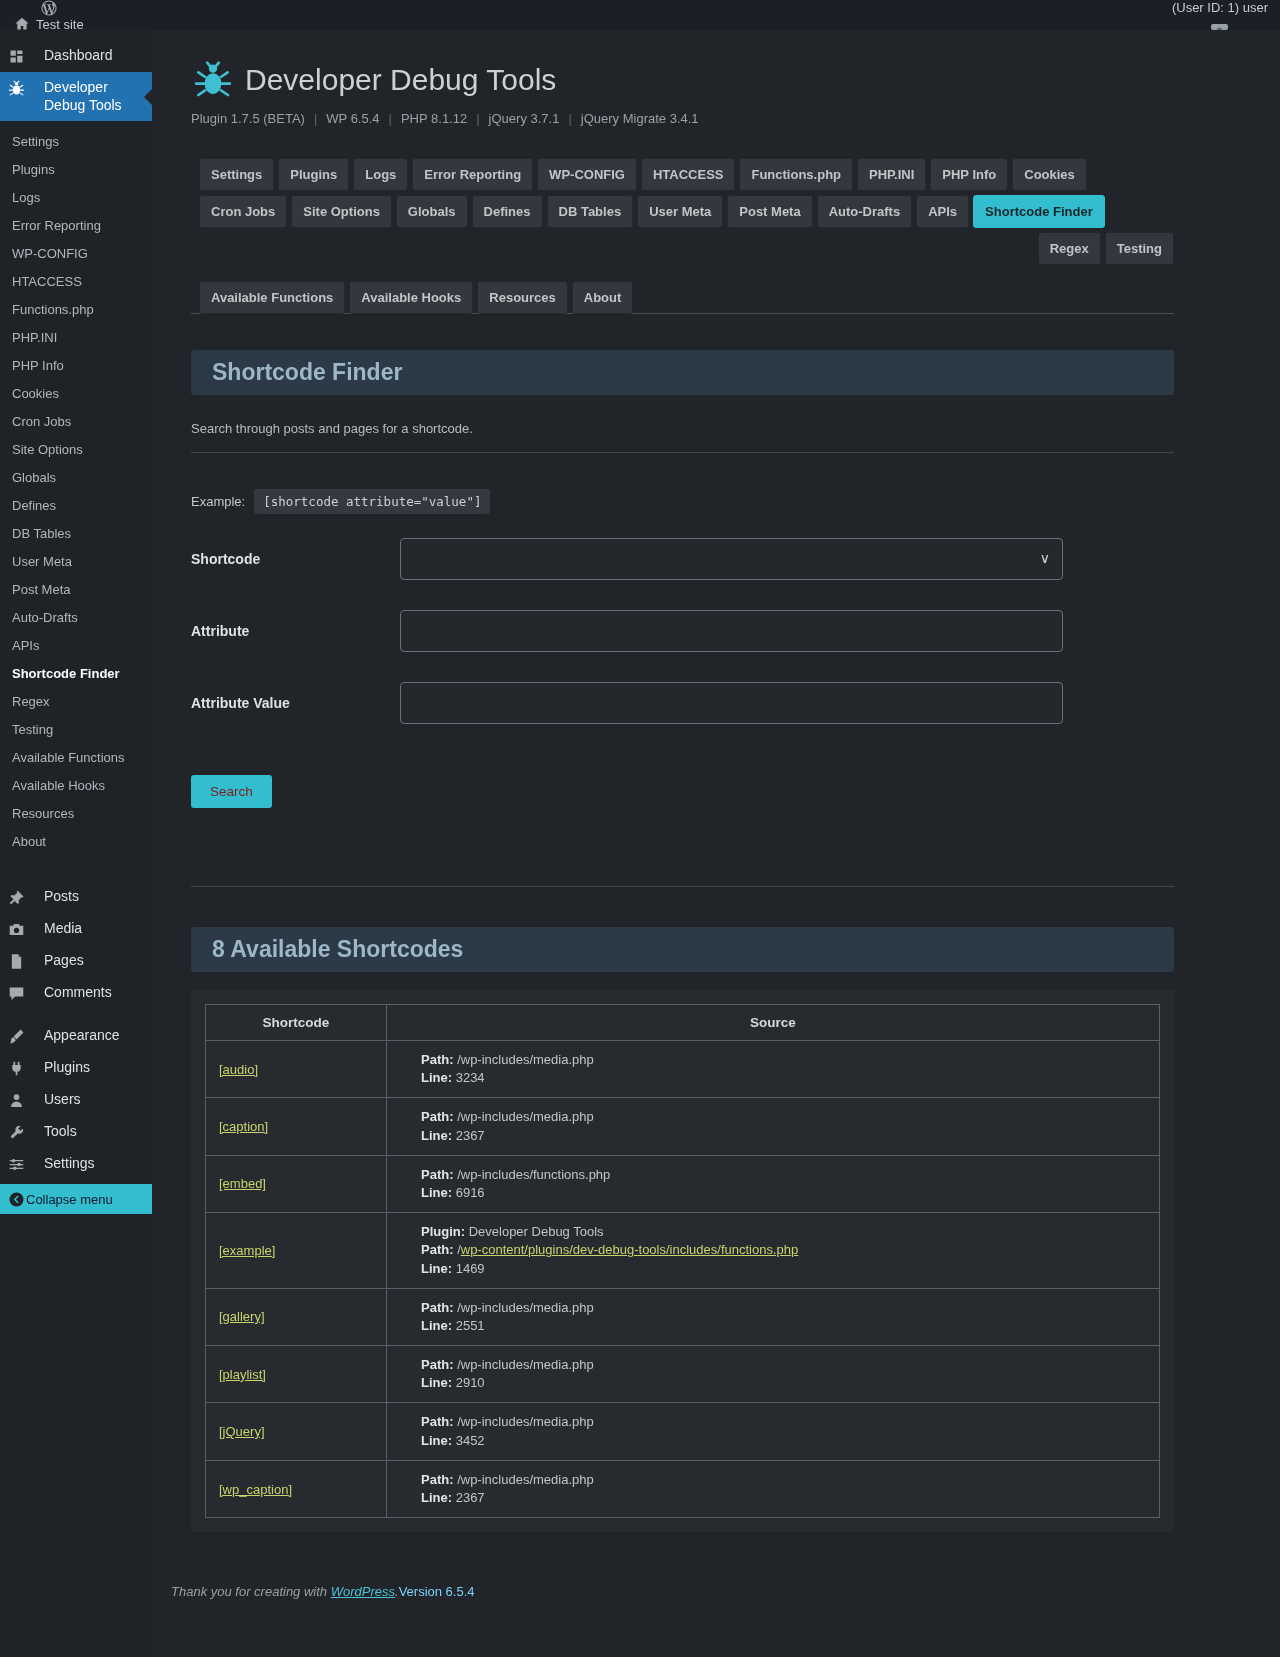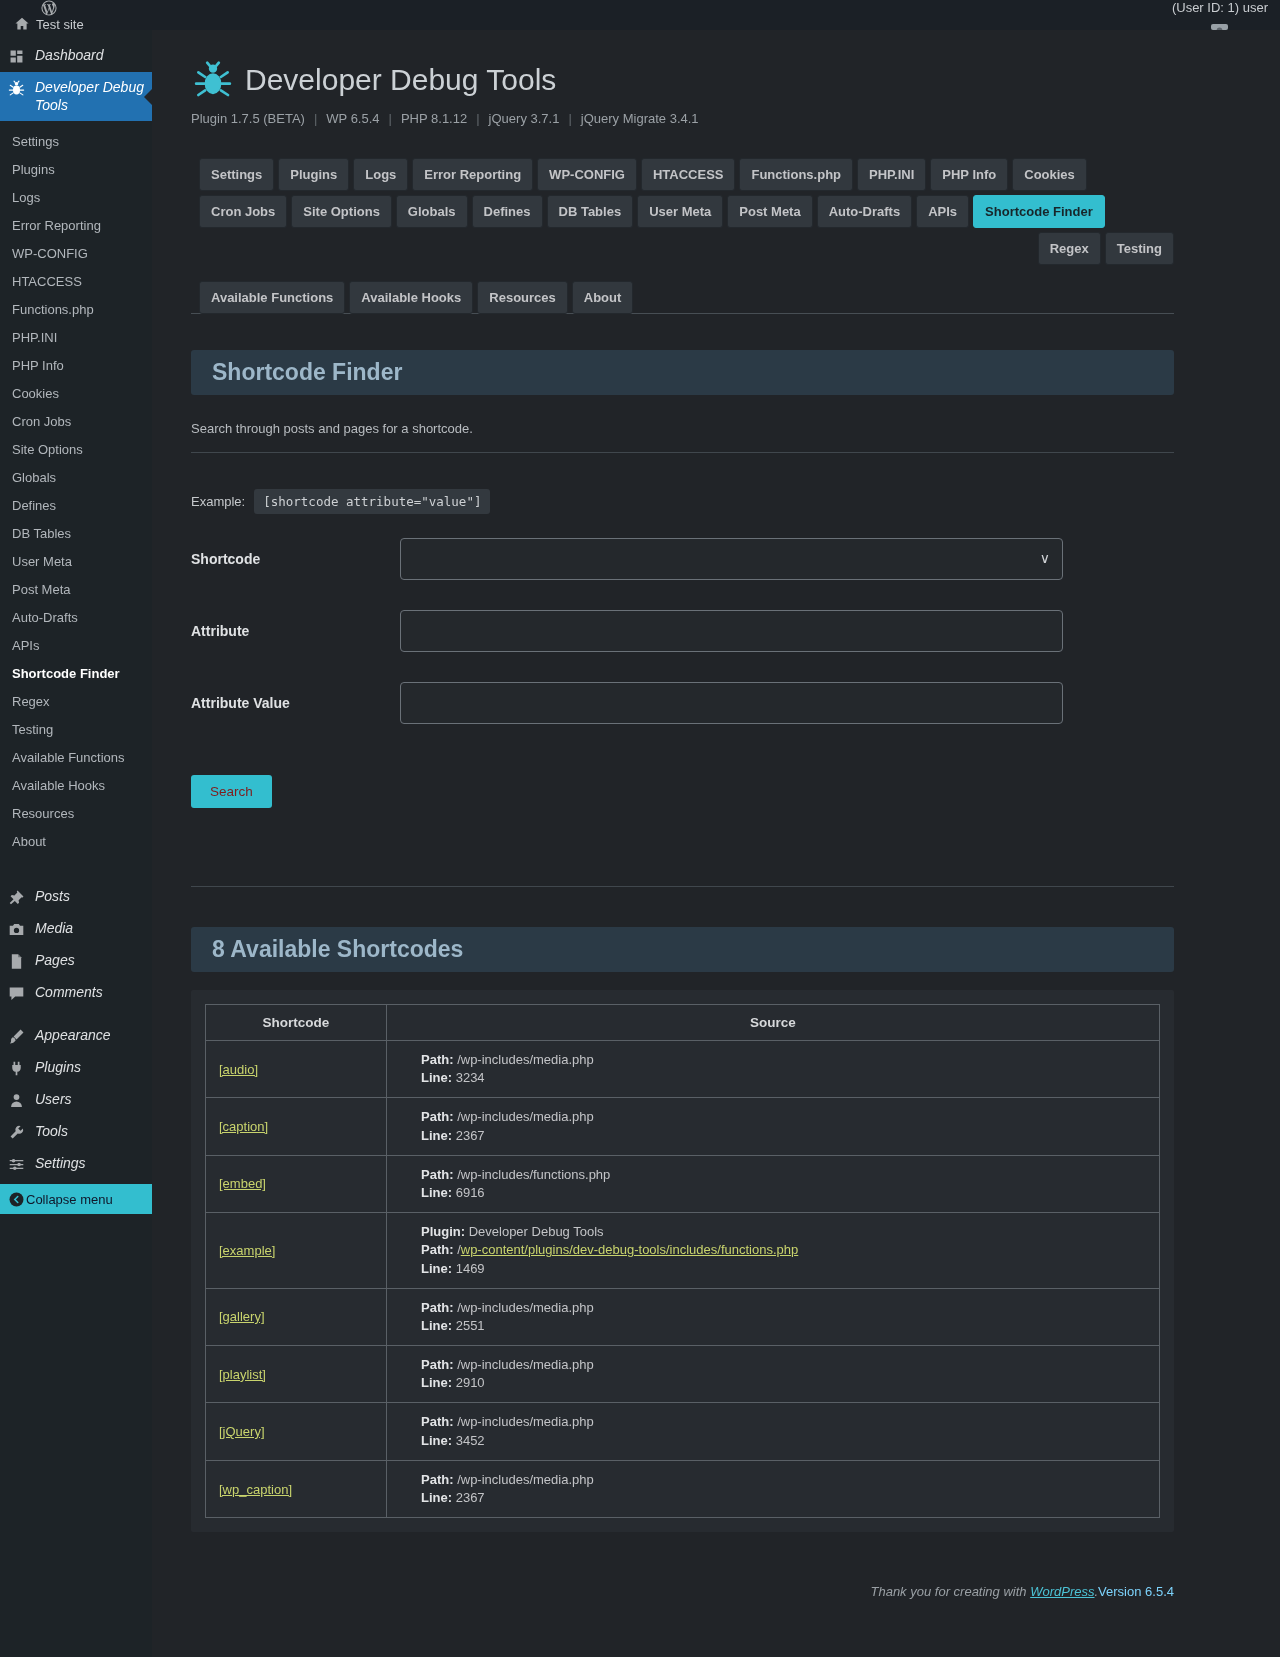--- a/index.html
+++ b/index.html
@@ -30,22 +30,22 @@
   }
   .ab-right { gap:9px; color:#c9ccd0; }
   .ab-avatar { width:17px; height:17px; border-radius:2px; overflow:hidden; display:block; cursor:pointer; }
   .ab-avatar svg { width:17px; height:17px; display:block; }
   
   .frame { display:flex; min-height:1627px; }
   .sidebar { flex:0 0 152px; width:152px; background:#1d2327; padding-top:10px; }
   .content { flex:1; background:#212428; padding:30px 106px 60px 19px; }
   
   .menu-item {
-    display:flex; align-items:flex-start; gap:9px; padding:7px 8px;
-    color:#dfe1e3; font-size:14px; line-height:1.25; cursor:pointer; position:relative;font-style:italic;
+    display:flex; align-items:flex-start; gap:18px; padding:7px 8px;
+    color:#dfe1e3; font-size:14px; line-height:1.25; cursor:pointer; position:relative;
   }
   .mi-icon { width:18px; flex:0 0 18px; margin-top:1px; color:#a7aaad; display:flex; }
   .mi-icon svg { width:17px; height:17px; display:block; }
   .menu-item.active { background:var(--menu-active,#2271b1); color:#fff; }
   .menu-item.active .mi-icon { color:#fff; }
   .menu-item.active::after {
     content:""; position:absolute; right:0; top:50%; margin-top:-8px;
     border:8px solid transparent; border-right-color:#212428;
   }
   .submenu { padding:6px 0 12px; margin-bottom:14px; }
@@ -113,21 +113,21 @@
   .sc-table { width:100%; border-collapse:collapse; }
   .sc-table th, .sc-table td { border:1px solid #5a6066; }
   .sc-table th { padding:10px; font-size:13.5px; font-weight:700; color:#d7d9db; text-align:center; }
   .sc-table th.col-shortcode { width:181px; }
   .sc-table td { padding:10px 13px; font-size:13px; color:#c3c4c7; vertical-align:middle; }
   .sc-table td.col-shortcode a { color:var(--link,#c9d46d); }
   .src-line { line-height:1.4; }
   .src-line strong { color:#e2e4e6;padding-left:21px; }
   .path-link { color:var(--link,#c9d46d); }
   
-  .footer { display:flex; justify-content:flex-end; margin-top:52px; font-size:13px; }
+  .footer { display:flex; justify-content:flex-start; margin-top:52px; font-size:13px; }
   .thanks { font-style:italic; color:#9aa0a5; }
   .thanks a { color:#4cc3d6; }
   .version { color:#7dd3fc; }
 </style>
 </head>
 <body>
 
 <div class="admin-bar">
   <div class="ab-left">
     <a class="ab-item">

